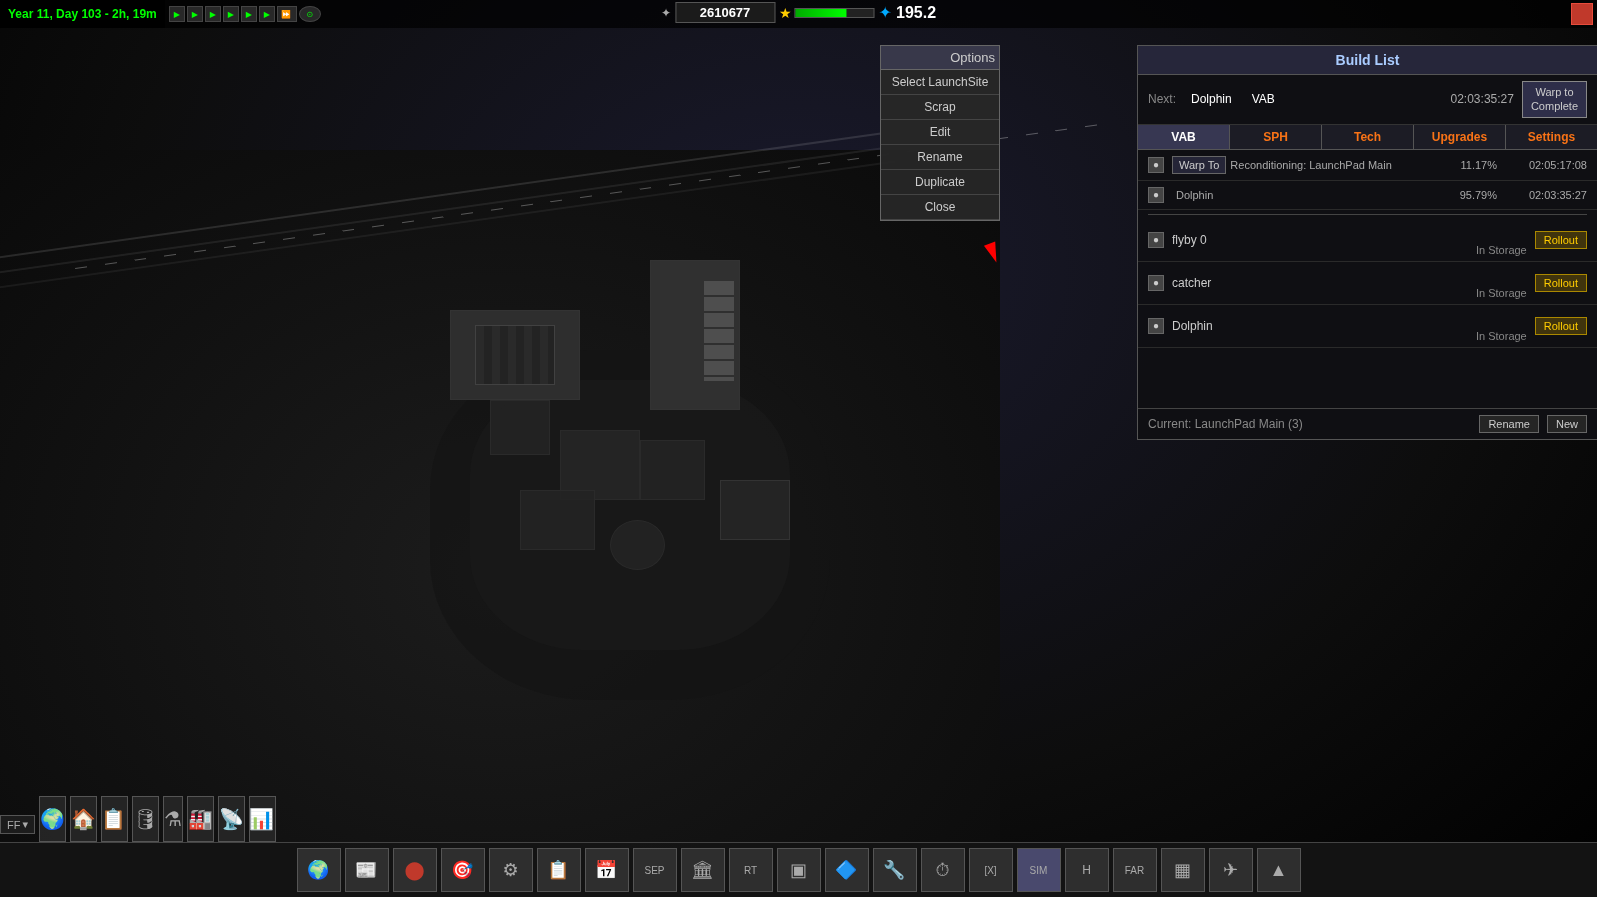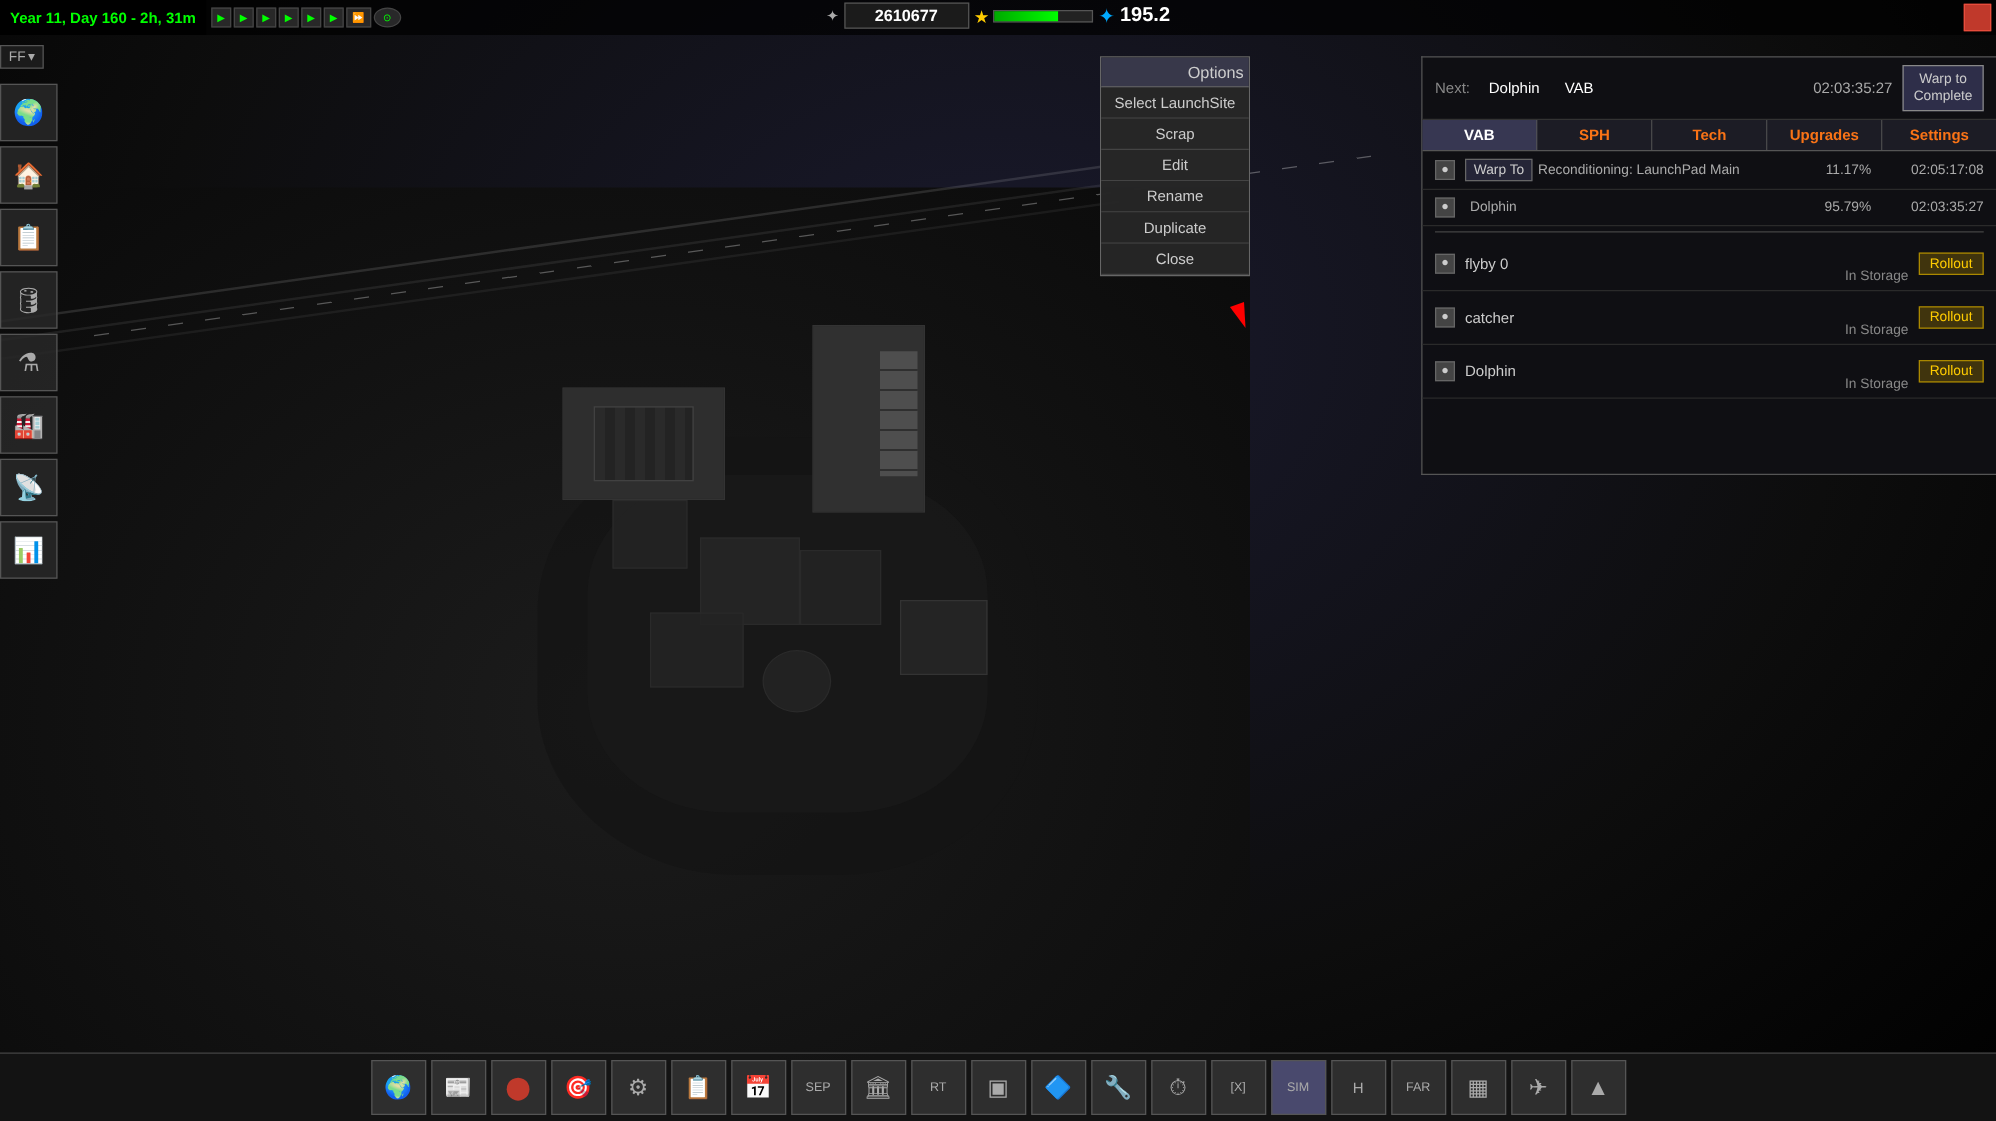--- a/index.html
+++ b/index.html
@@ -124,22 +124,22 @@
       display: flex; align-items: center; justify-content: center;
     }
 
     
     #left-sidebar {
       position: absolute;
       top: 28px; left: 0;
       width: 60px;
       height: calc(100% - 28px - 55px);
       display: flex;
-      flex-direction: column;
-      align-items: flex-start;
+      flex-direction: row;
+      align-items: flex-end;
       padding-top: 8px;
       gap: 4px;
       z-index: 100;
     }
 
     .ff-btn {
       background: rgba(30,30,30,0.9);
       border: 1px solid #555;
       color: #aaa;
       font-size: 11px;
@@ -447,21 +447,21 @@
 <div style="position:absolute;top:430px;left:560px;width:80px;height:70px;background:rgba(38,38,38,0.9);border:1px solid #2a2a2a;z-index:16;"></div>
 <div style="position:absolute;top:440px;left:640px;width:65px;height:60px;background:rgba(35,35,35,0.9);border:1px solid #2a2a2a;z-index:16;"></div>
 <div style="position:absolute;top:490px;left:520px;width:75px;height:60px;background:rgba(35,35,35,0.9);border:1px solid #2a2a2a;z-index:16;"></div>
 <div style="position:absolute;top:520px;left:610px;width:55px;height:50px;background:rgba(35,35,35,0.9);border:1px solid #2a2a2a;z-index:16;border-radius:50%;"></div>
 <div style="position:absolute;top:480px;left:720px;width:70px;height:60px;background:rgba(38,38,38,0.9);border:1px solid #333;z-index:16;"></div>
 
 <div id="red-arrow"></div>
 
 <div id="top-bar">
   <div id="time-display">
-    <span>Year 11, Day 160 - 2h, 31m</span>
+    <span>Year 11, Day 103 - 2h, 19m</span>
   </div>
   <div id="time-controls">
     <button class="time-btn">▶</button>
     <button class="time-btn">▶</button>
     <button class="time-btn">▶</button>
     <button class="time-btn">▶</button>
     <button class="time-btn">▶</button>
     <button class="time-btn">▶</button>
     <button class="time-btn" style="width:20px;">⏩</button>
     <button class="time-btn" style="width:22px;border-radius:50%;">⊙</button>
@@ -506,20 +506,21 @@
   <div class="options-title">Options</div>
   <button class="options-btn">Select LaunchSite</button>
   <button class="options-btn">Scrap</button>
   <button class="options-btn">Edit</button>
   <button class="options-btn">Rename</button>
   <button class="options-btn">Duplicate</button>
   <button class="options-btn">Close</button>
 </div>
 
 <div id="build-list-panel">
+  <div class="build-list-title">Build List</div>
 
   <div class="build-next-row">
     <span class="next-label">Next:</span>
     <span class="next-val">Dolphin</span>
     <span class="next-val" style="margin-left:12px;">VAB</span>
     <span class="next-time">02:03:35:27</span>
     <button class="warp-complete-btn" style="white-space:pre-line;line-height:1.3;">Warp to
 Complete</button>
   </div>
 
@@ -566,20 +567,25 @@
 
   <div class="storage-item">
     <div class="storage-item-icon">●</div>
     <span class="storage-item-name">Dolphin</span>
     <span class="storage-item-status">In Storage</span>
     <button class="rollout-btn">Rollout</button>
   </div>
 
   <div style="flex:1;min-height:60px;"></div>
 
+  <div class="build-footer">
+    <span class="current-label">Current: LaunchPad Main (3)</span>
+    <button class="rename-btn">Rename</button>
+    <button class="new-btn">New</button>
+  </div>
 </div>
 
 <div id="bottom-bar">
   <button class="bottom-btn">🌍</button>
   <button class="bottom-btn">📰</button>
   <button class="bottom-btn" style="color:#c0392b;">⬤</button>
   <button class="bottom-btn">🎯</button>
   <button class="bottom-btn">⚙</button>
   <button class="bottom-btn">📋</button>
   <button class="bottom-btn">📅</button>

